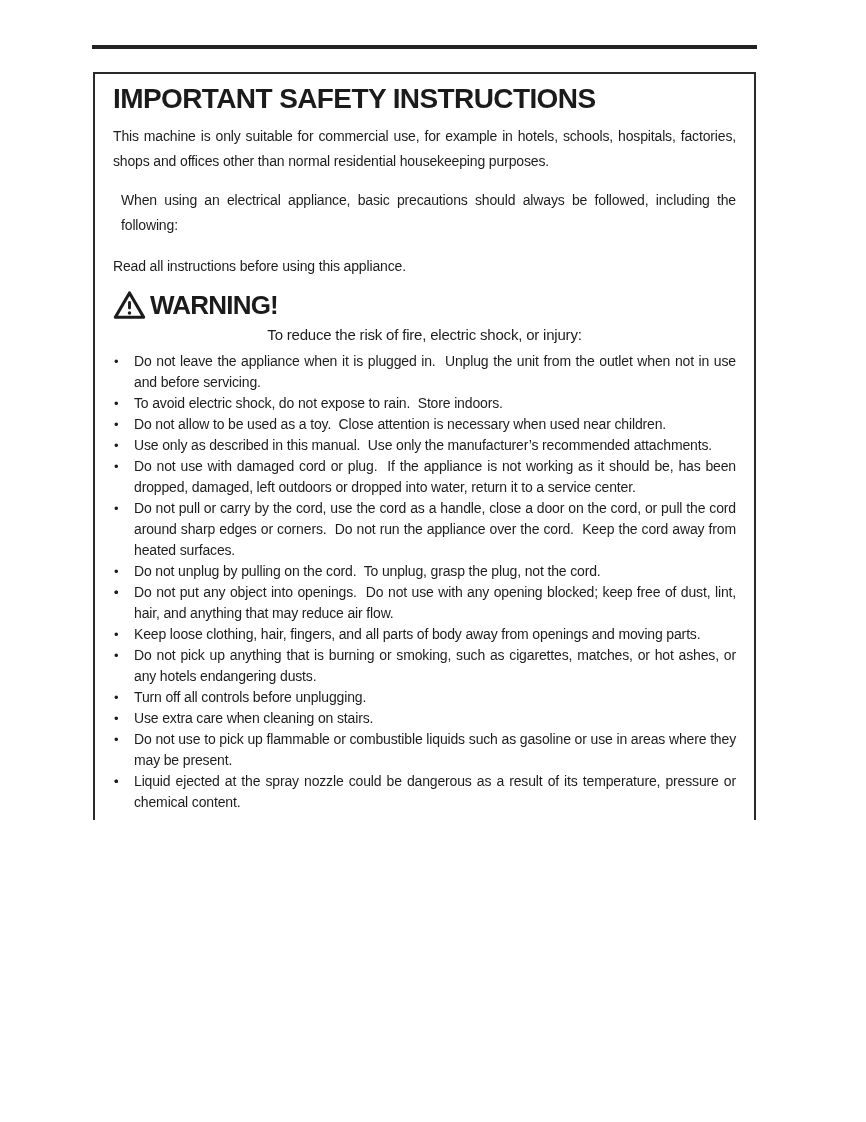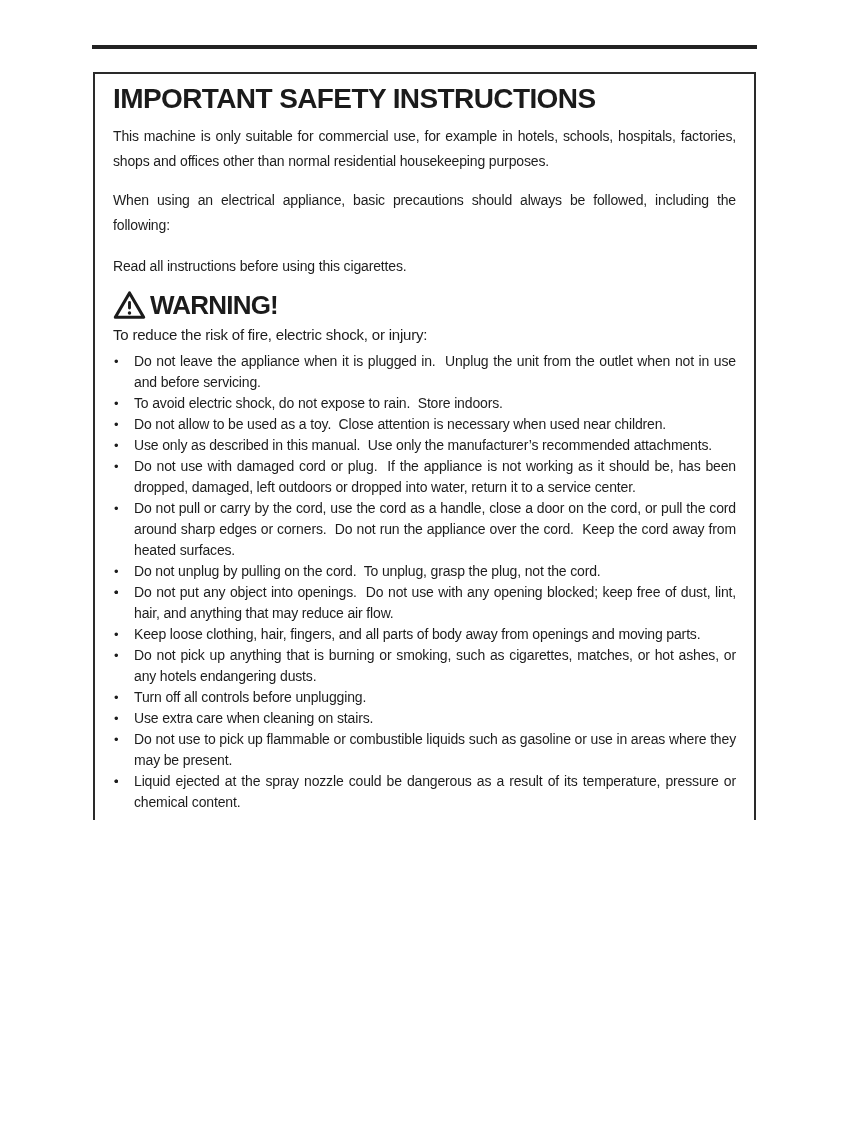--- a/index.html
+++ b/index.html
@@ -36,21 +36,21 @@
   }
   .intro-para {
     margin: 12px 0 0 0;
     font-size: 14px;
     line-height: 25px;
     letter-spacing: -0.15px;
     text-align: justify;
     white-space: pre-wrap;
   }
   .intro-para.p1 { margin-top: 9px; }
-  .intro-para.p2 { margin-top: 14px; }
+  .intro-para.p2 { margin-top: 14px; margin-left: 8px; }
   .intro-para.p3 { margin-top: 16px; }
   .warning-row {
     margin-top: 9px;
     display: flex;
     align-items: center;
     gap: 4px;
     height: 34px;
   }
   .warning-icon { flex: 0 0 auto; display: block; }
   .warning-word {
@@ -58,20 +58,21 @@
     font-weight: 700;
     letter-spacing: -0.8px;
     line-height: 30px;
     color: #1b1b1b;
   }
   .warning-sub {
     margin: 2px 0 0 0;
     font-size: 15px;
     line-height: 22px;
     letter-spacing: -0.2px;
+    text-align: center;
   }
   ul.safety-list {
     list-style: none;
     margin: 5px 0 0 0;
     padding: 0;
   }
   ul.safety-list li {
     position: relative;
     padding-left: 21px;
     font-size: 14px;
@@ -117,21 +118,21 @@
 <div class="page">
 
   <div class="top-rule"></div>
 
   <div class="safety-box">
 
     <h1 class="doc-title">IMPORTANT SAFETY INSTRUCTIONS</h1>
 
     <p class="intro-para p1">This machine is only suitable for commercial use, for example in hotels, schools, hospitals, factories, shops and offices other than normal residential housekeeping purposes.</p>
     <p class="intro-para p2">When using an electrical appliance, basic precautions should always be followed, including the following:</p>
-    <p class="intro-para p3">Read all instructions before using this cigarettes.</p>
+    <p class="intro-para p3">Read all instructions before using this appliance.</p>
 
     <div class="warning-row">
       <svg class="warning-icon" width="33" height="30" viewBox="0 0 36 33" aria-hidden="true">
         <path d="M18 3.2 L33.6 30 L2.4 30 Z" fill="none" stroke="#1b1b1b" stroke-width="3.4" stroke-linejoin="round"></path>
         <rect x="16.4" y="12.2" width="3.2" height="9.2" rx="1.6" fill="#1b1b1b"></rect>
         <circle cx="18" cy="25.4" r="1.9" fill="#1b1b1b"></circle>
       </svg>
       <span class="warning-word">WARNING!</span>
     </div>
 

